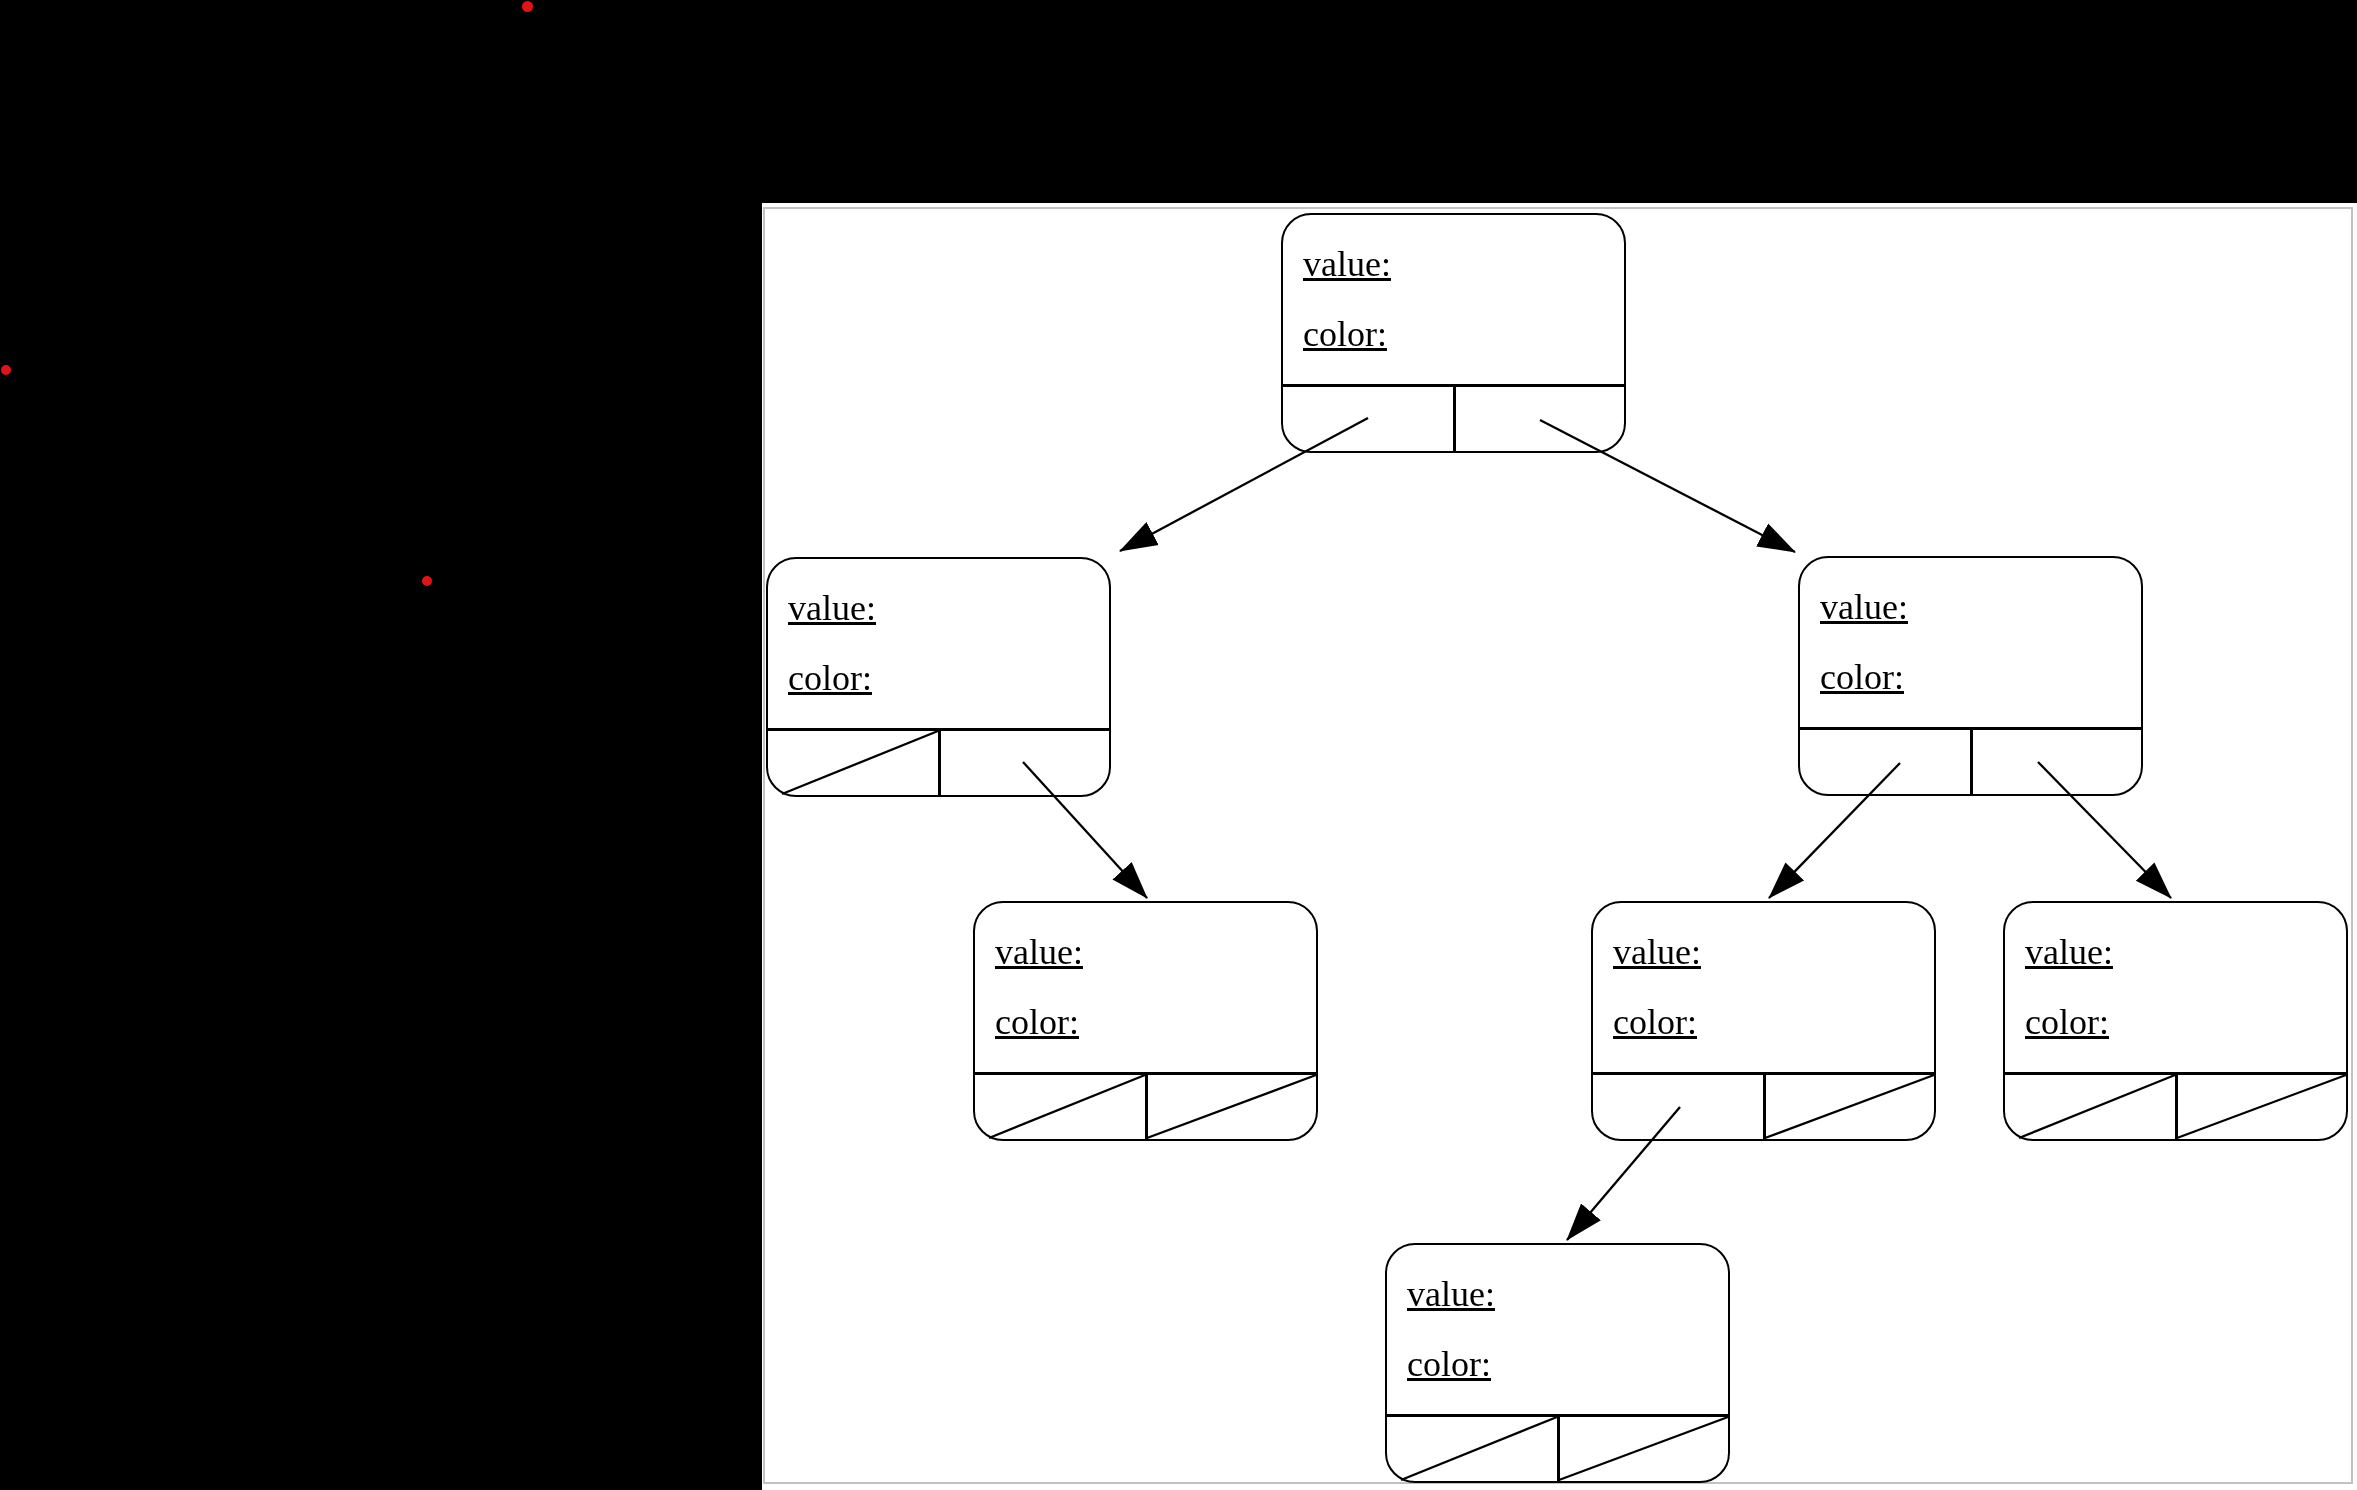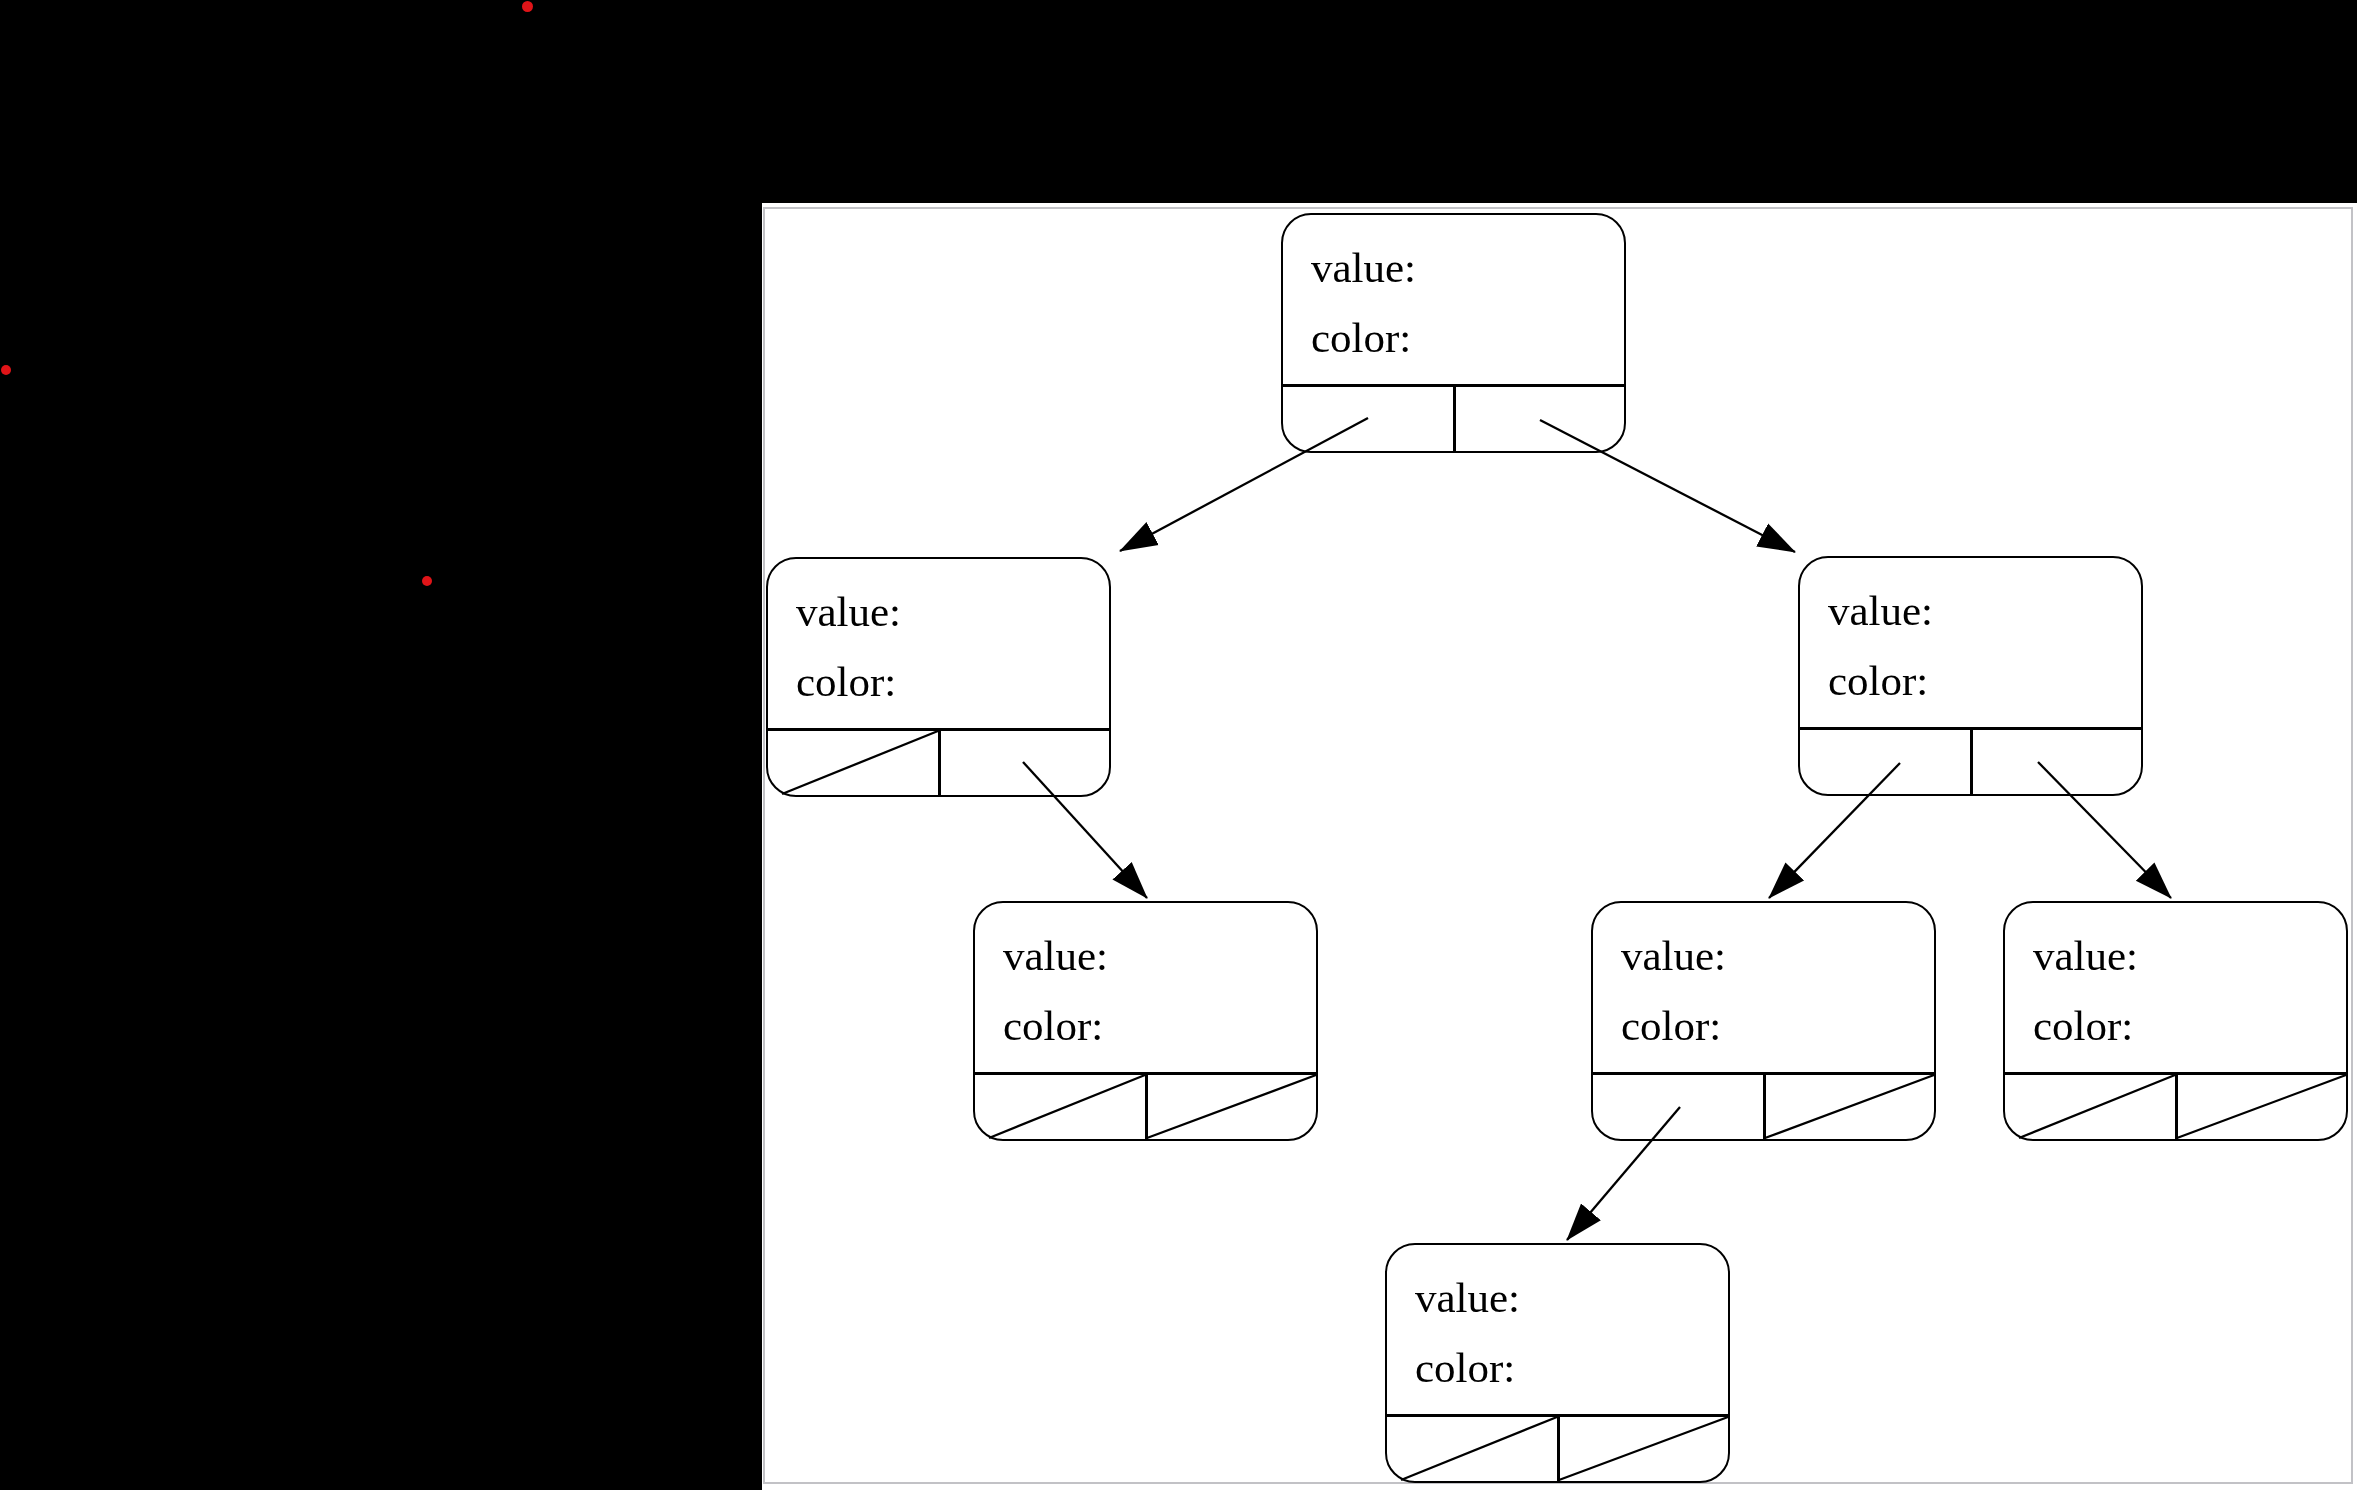--- a/index.html
+++ b/index.html
@@ -20,23 +20,24 @@
   .node{
     position:absolute;
     width:345px;height:240px;
     box-sizing:border-box;
     border:2.5px solid #000;
     border-radius:30px;
     background:#fff;
     z-index:5;
   }
   .node .node-label{
-    position:absolute;left:28px;
-    font-size:43px;line-height:1;color:#000;
+    position:absolute;left:20px;
+    font-size:36px;line-height:1;color:#000;
     white-space:nowrap;
+    text-decoration:underline;
   }
   .node .value-label{top:31px;}
   .node .color-label{top:101px;}
   .node .h-divider{
     position:absolute;left:-2px;right:-2px;top:169px;height:3px;background:#000;
   }
   .node .v-divider{
     position:absolute;left:170px;top:169px;bottom:0;width:2.5px;background:#000;
   }
   .node .ptr-cell{position:absolute;top:172px;bottom:0;}

